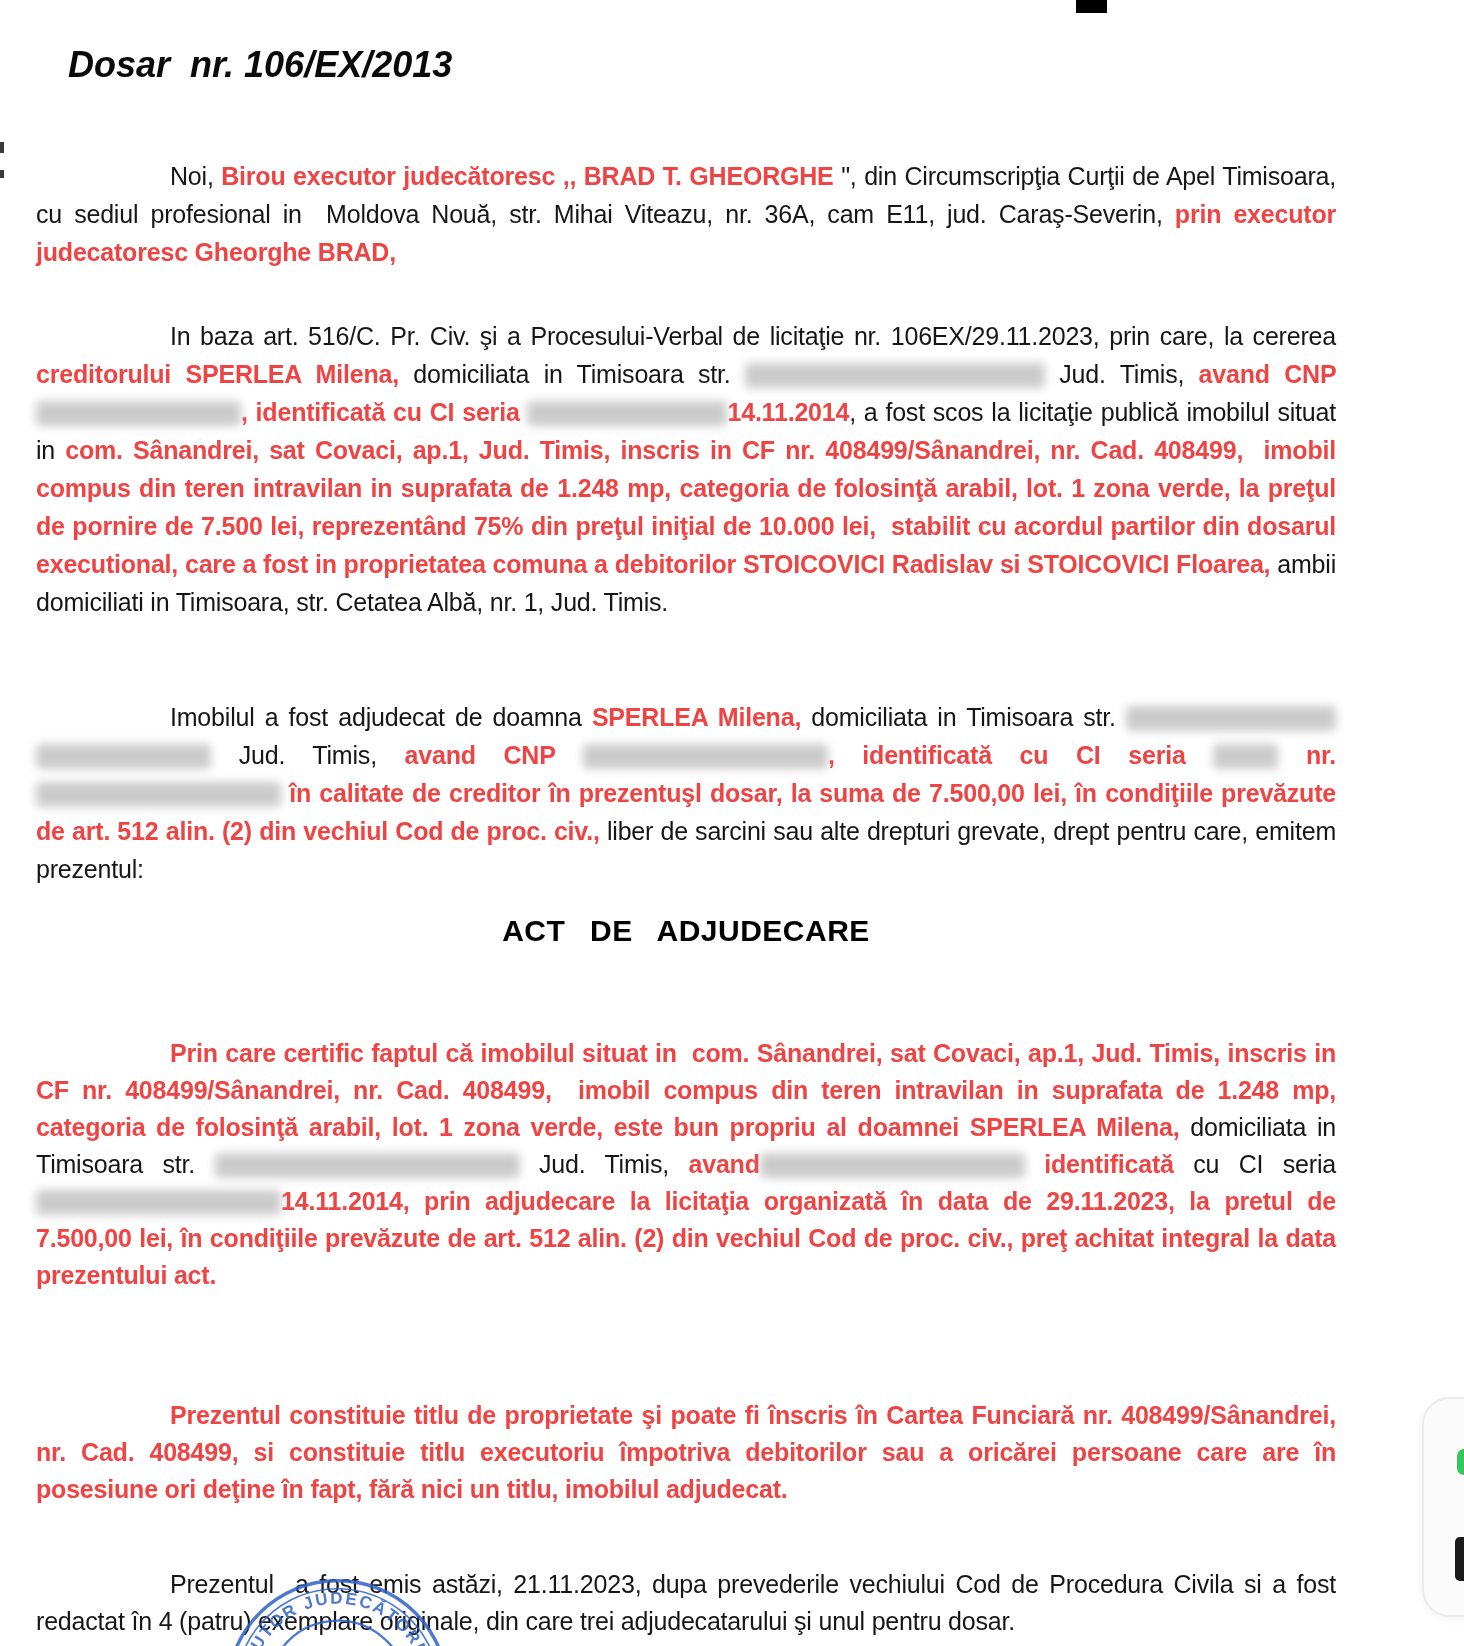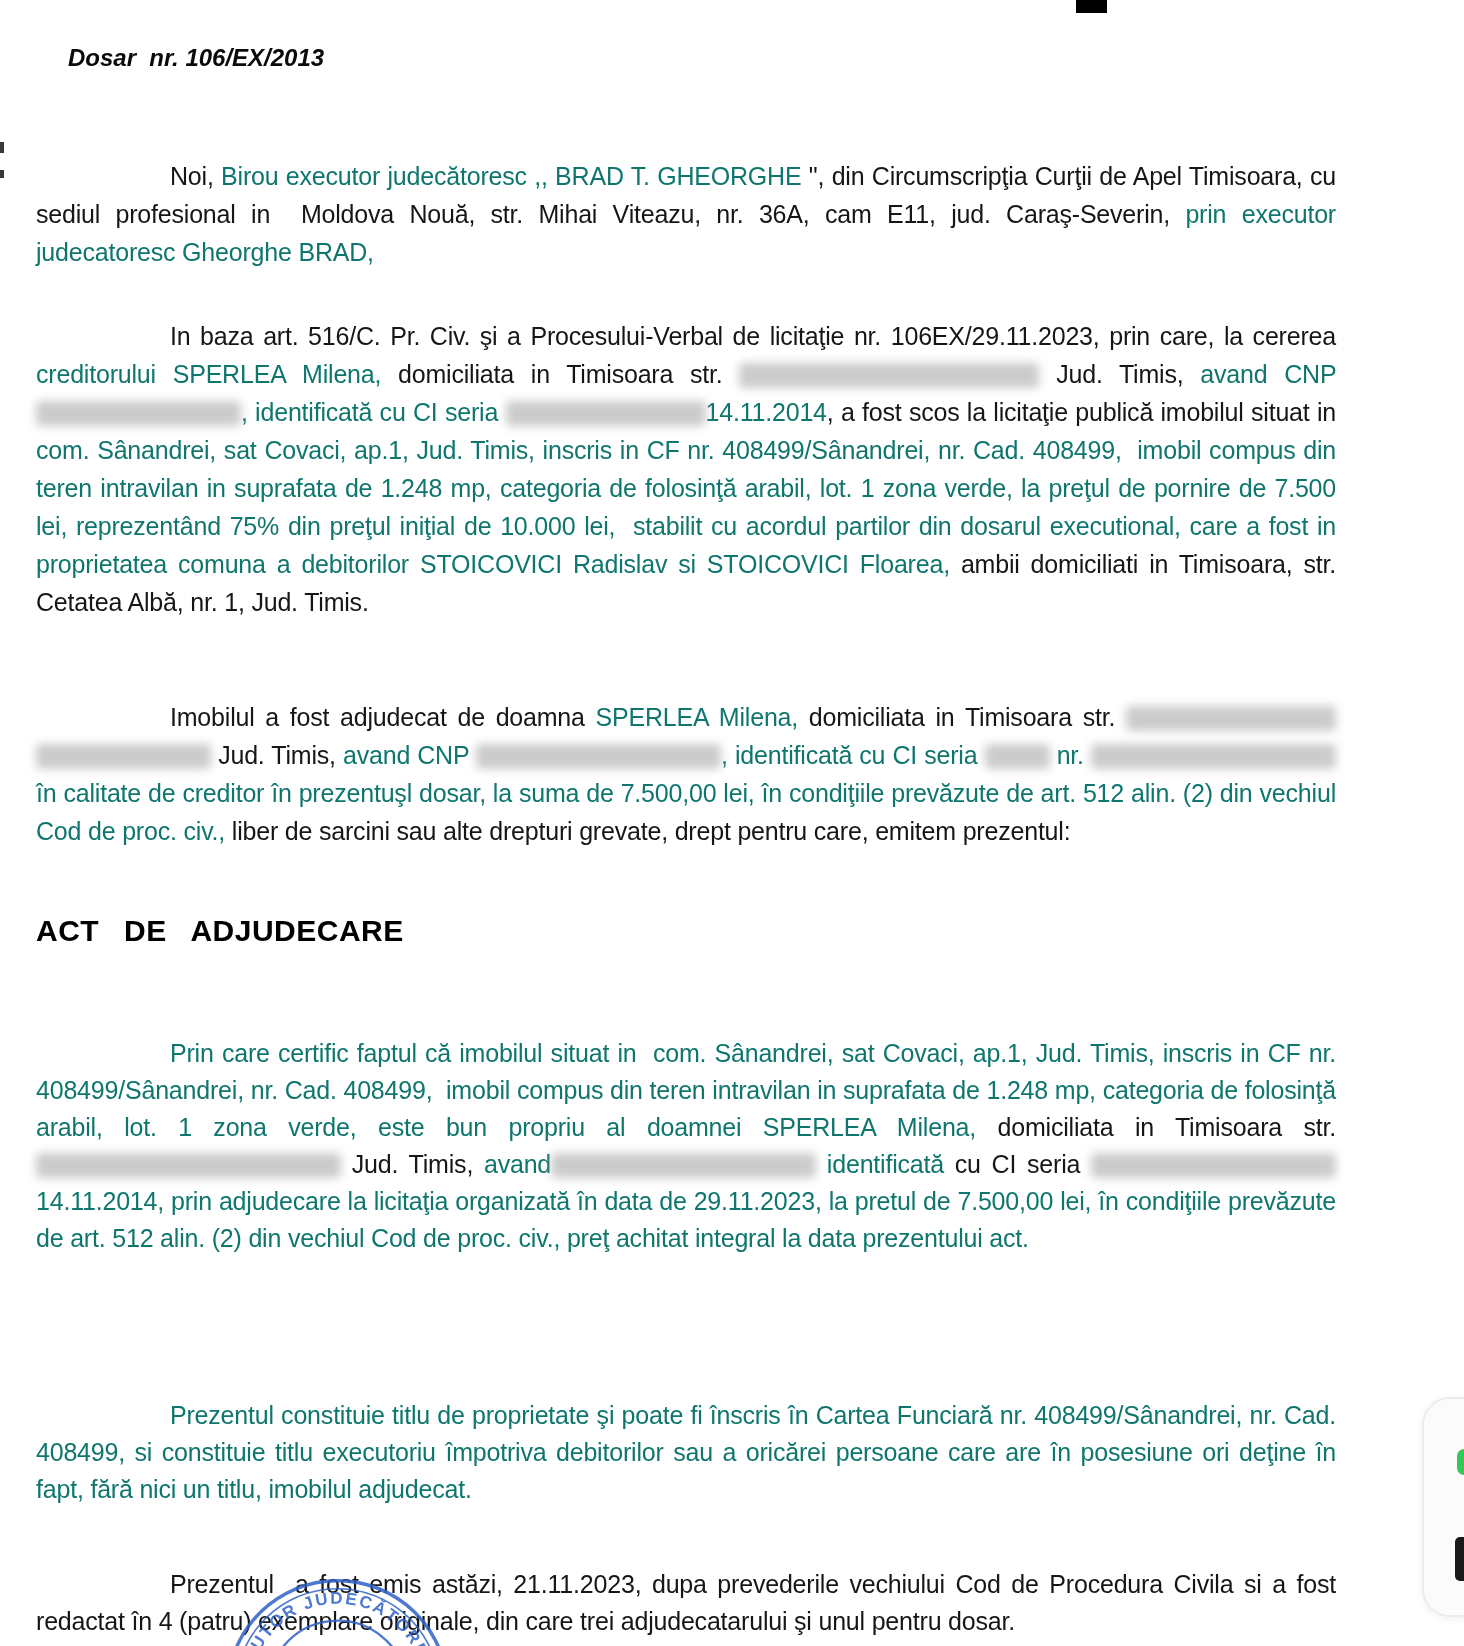--- a/index.html
+++ b/index.html
@@ -1,33 +1,33 @@
 <!DOCTYPE html>
 <html><head>
 <meta charset="utf-8">
 <style>
   html,body{margin:0;padding:0;background:#ffffff;}
   .page{
     position:relative;width:1464px;height:1646px;background:#ffffff;
     overflow:hidden;font-family:"Liberation Sans",sans-serif;color:#141414;
   }
   .case-number{
-    position:absolute;left:68px;top:44px;font-size:24px;font-weight:bold;
+    position:absolute;left:68px;top:44px;font-size:36px;font-weight:bold;
     font-style:italic;white-space:pre;color:#0a0a0a;
   }
   .para{
     position:absolute;left:36px;width:1300px;text-align:justify;
     font-size:25px;letter-spacing:-0.2px;color:#161616;white-space:pre-wrap;
   }
-  .para b{font-weight:400;color:#0f766e;}
+  .para b{font-weight:700;color:#ef4444;}
   .indent{text-indent:134px;}
   .lh-a{line-height:38px;}
   .lh-b{line-height:37px;}
   .act-heading{
-    position:absolute;left:36px;top:914px;width:1300px;
+    position:absolute;left:36px;top:914px;width:1300px;text-align:center;
     font-size:30px;font-weight:bold;letter-spacing:0.5px;word-spacing:16px;
     color:#000;white-space:pre;
   }
   .redact{
     display:inline-block;height:25px;border-radius:4px;background:#a6a6a6;
     filter:blur(5px);opacity:0.58;vertical-align:-5px;
   }
   .artifact-top{position:absolute;left:1076px;top:0;width:31px;height:13px;background:#000;}
   .edge-mark{position:absolute;left:0;width:4px;background:#3a3a3a;}
   .edge-mark.m1{top:142px;height:11px;}

